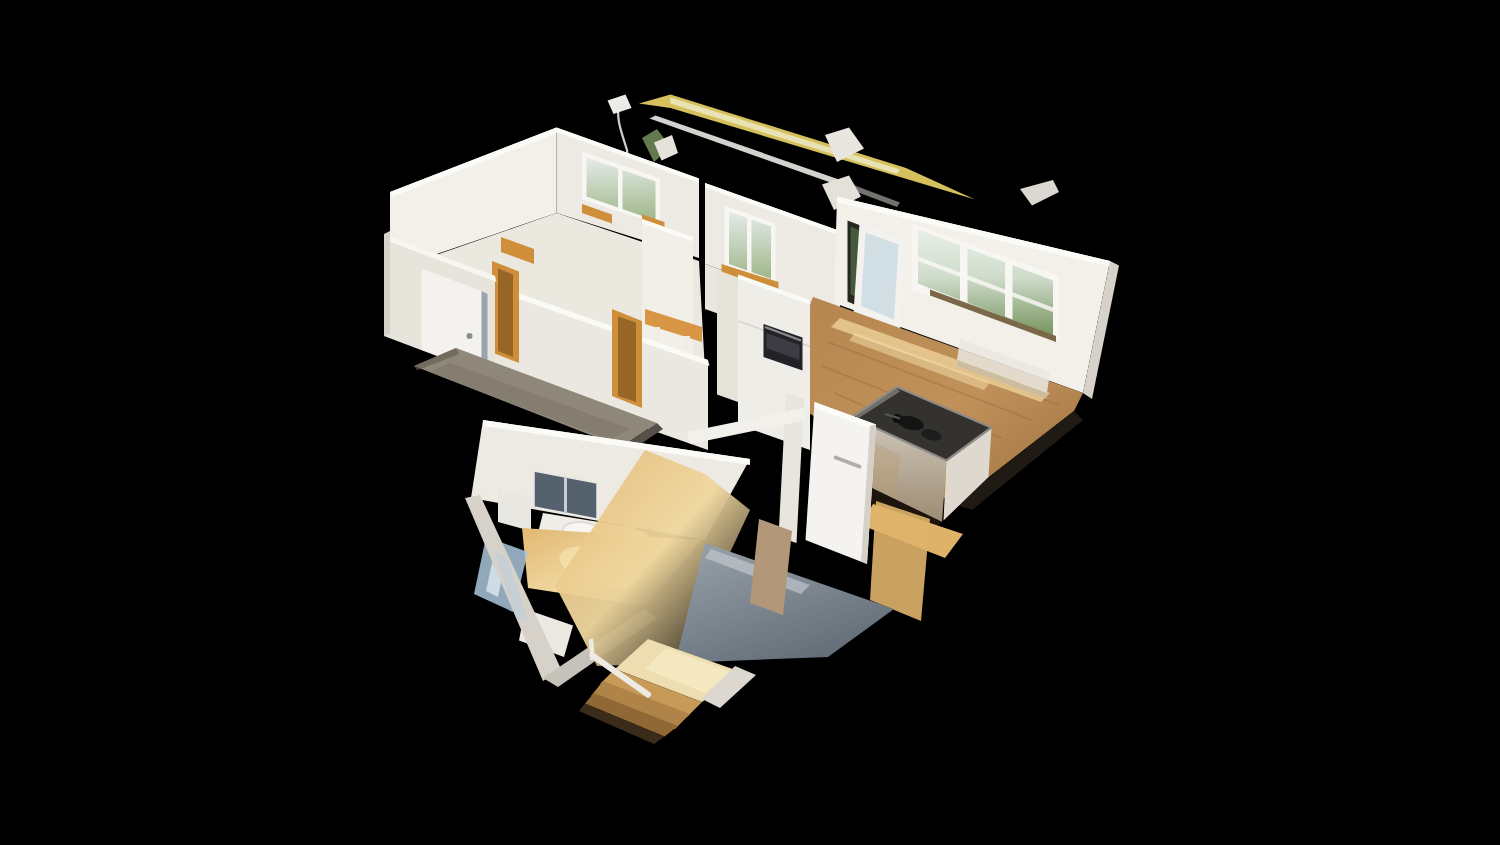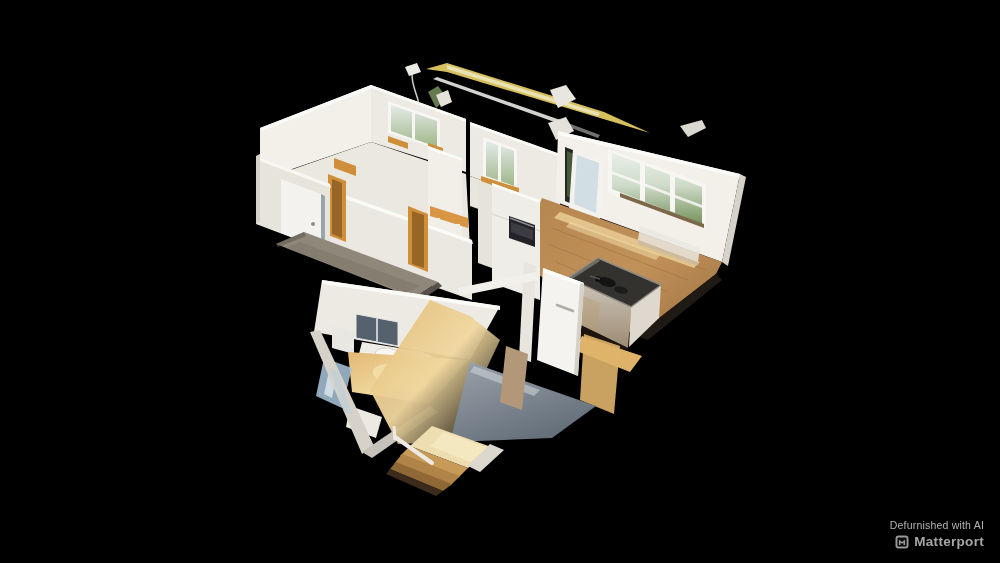--- a/index.html
+++ b/index.html
@@ -201,24 +201,13 @@
         <polygon points="402,454 460,476 450,486 394,464" fill="#b08448"></polygon>
         <polygon points="396,462 452,484 443,491 390,469" fill="#8f6836"></polygon>
         <polygon points="390,469 443,491 436,496 386,474" fill="#4a3620" opacity="0.8"></polygon>
         <line x1="395" y1="437" x2="432" y2="463" stroke="#eceae2" stroke-width="4" stroke-linecap="round"></line>
         <line x1="394" y1="426" x2="395" y2="440" stroke="#eceae2" stroke-width="3"></line>
         <polygon points="490,444 504,450 480,472 468,466" fill="#dcd8d0"></polygon>
       </g>
     </g>
   </svg>
 
-  <div class="branding">
-    <div class="caption" style="color:#b4b4b4;">Defurnished with AI</div>
-    <div class="brand-row">
-      <svg width="14" height="14" viewBox="0 0 14 14">
-        <rect x="0.5" y="0.5" width="13" height="13" rx="3" fill="#9a9a9a"></rect>
-        <rect x="2.4" y="2.4" width="9.2" height="9.2" rx="1.2" fill="#0a0a0a"></rect>
-        <path d="M3.9,10 L3.9,4.4 L7,6.9 L10.1,4.4 L10.1,10 L8.5,10 L8.5,7.6 L7,8.8 L5.5,7.6 L5.5,10 Z" fill="#9a9a9a"></path>
-      </svg>
-      <span class="brand-name" style="color:#a6a6a6;">Matterport</span>
-    </div>
-  </div>
 </div>
 
 </body></html>

